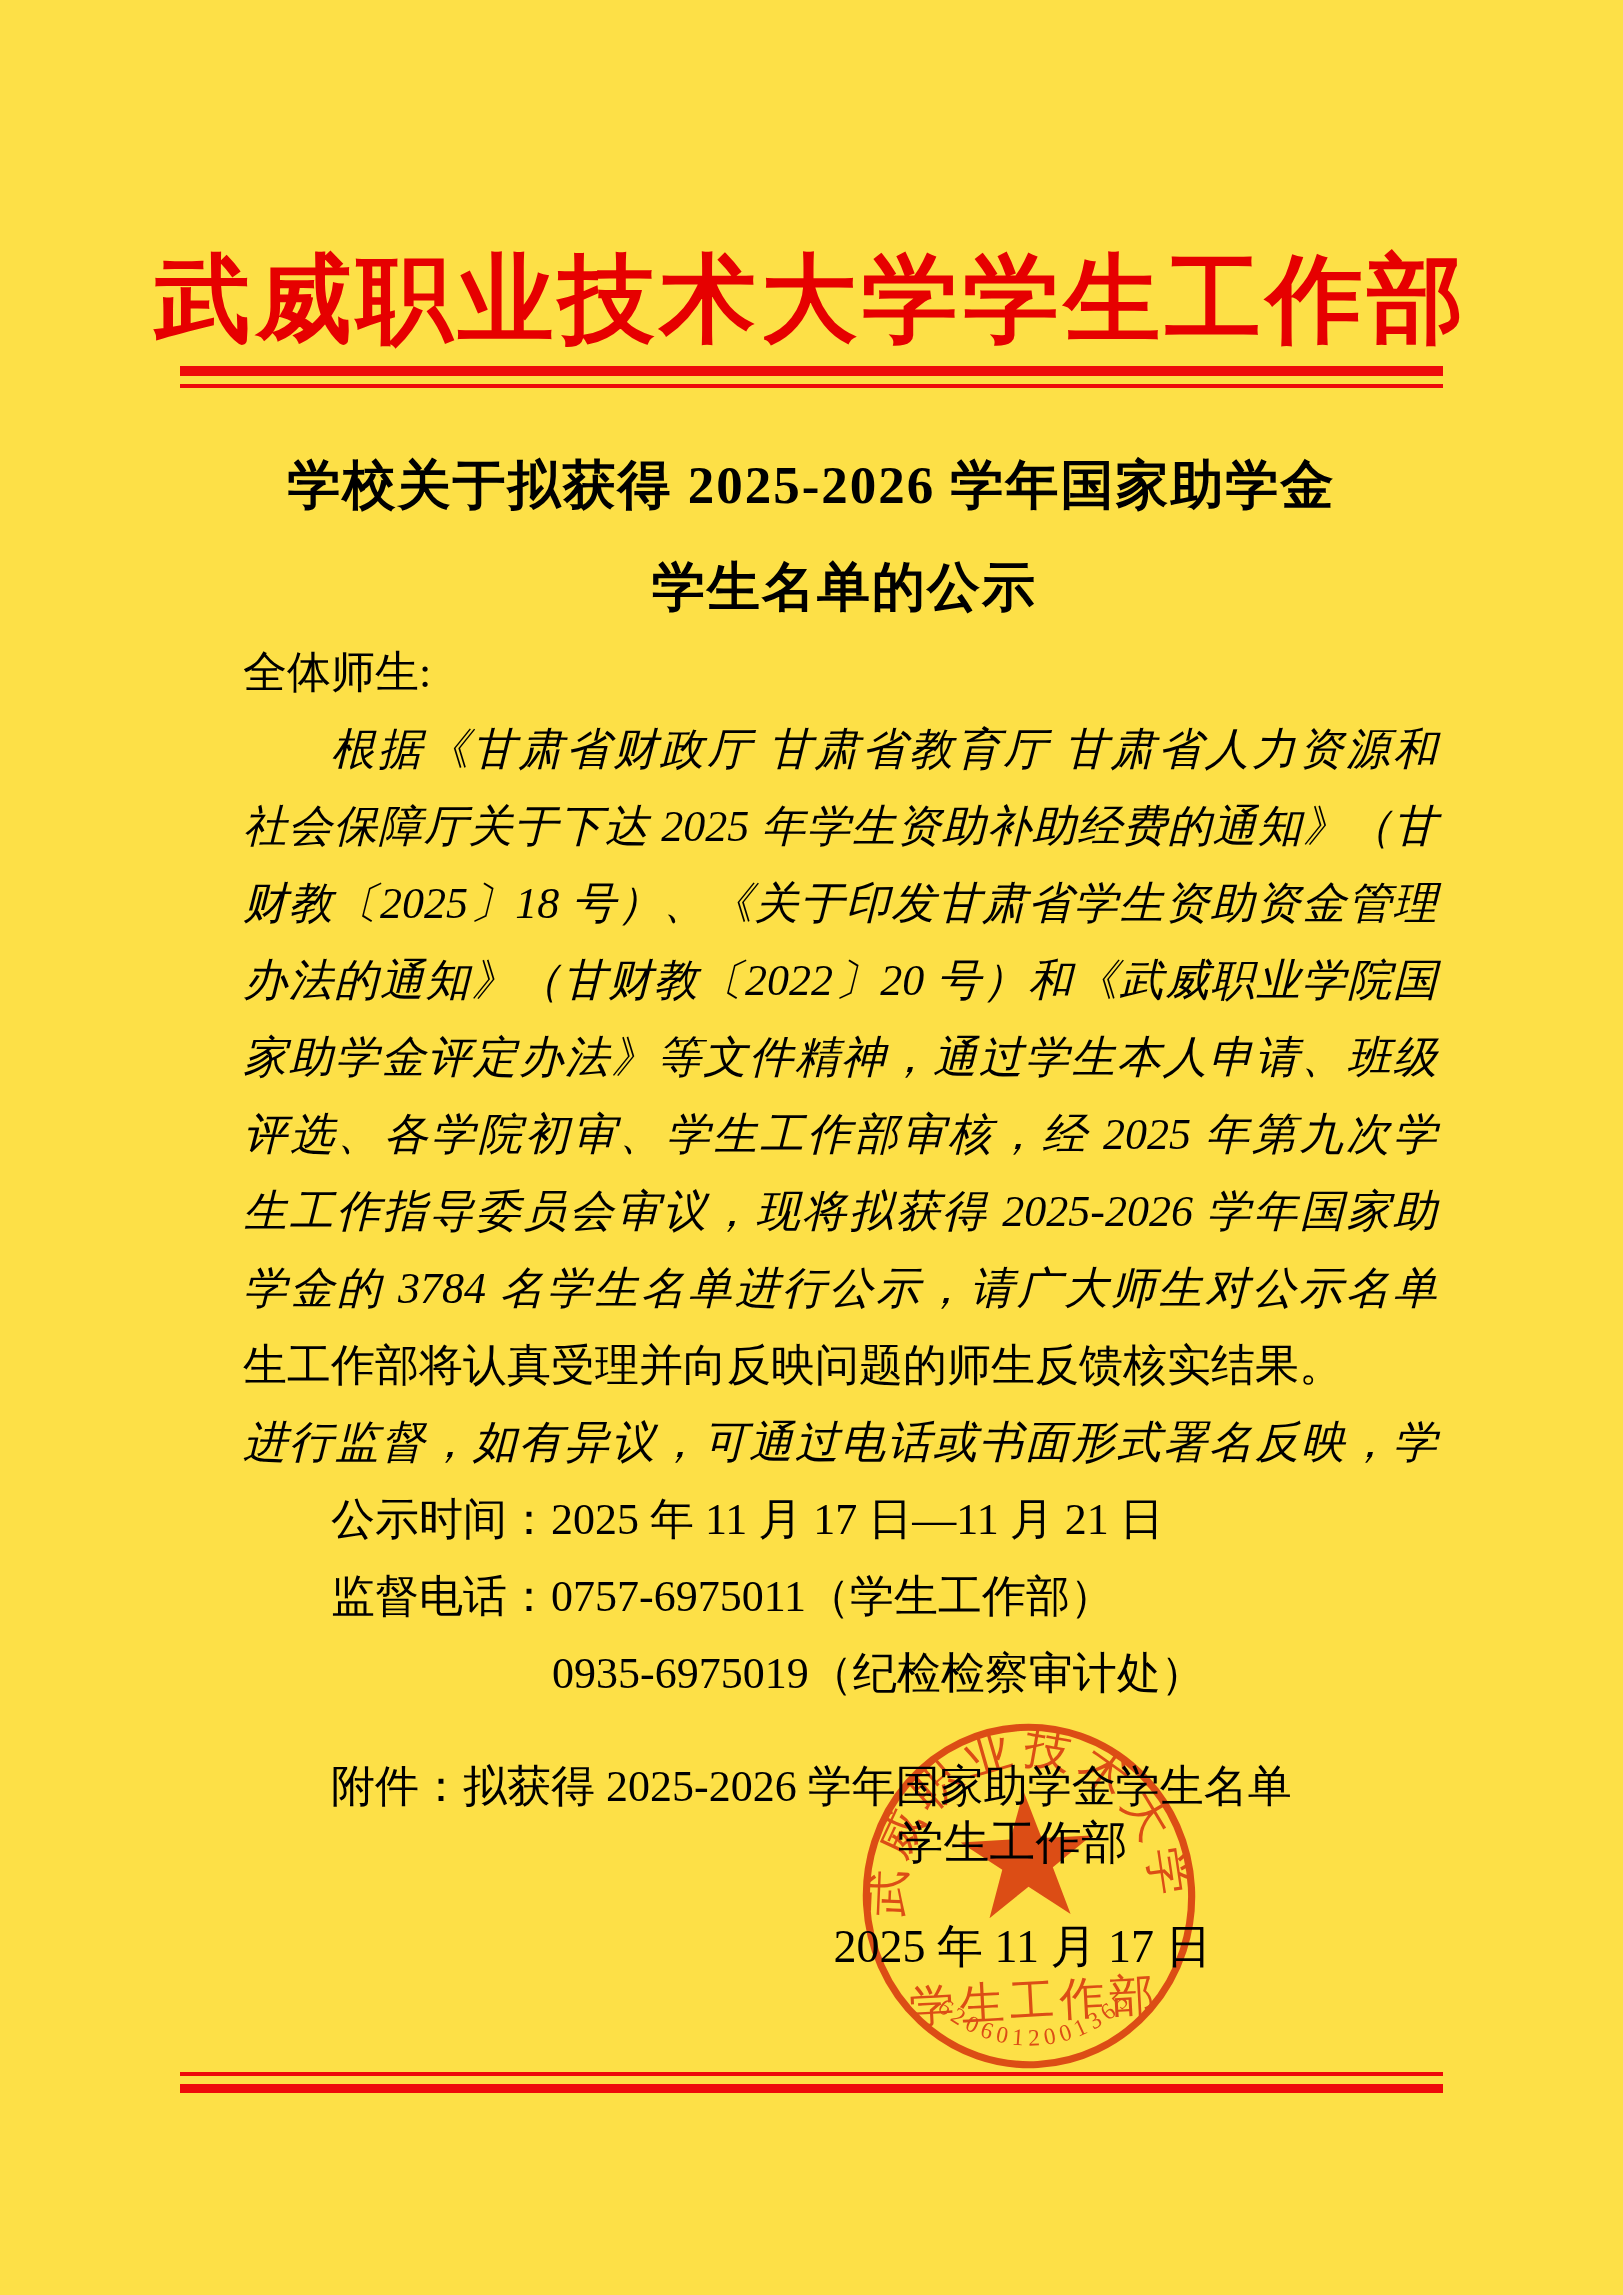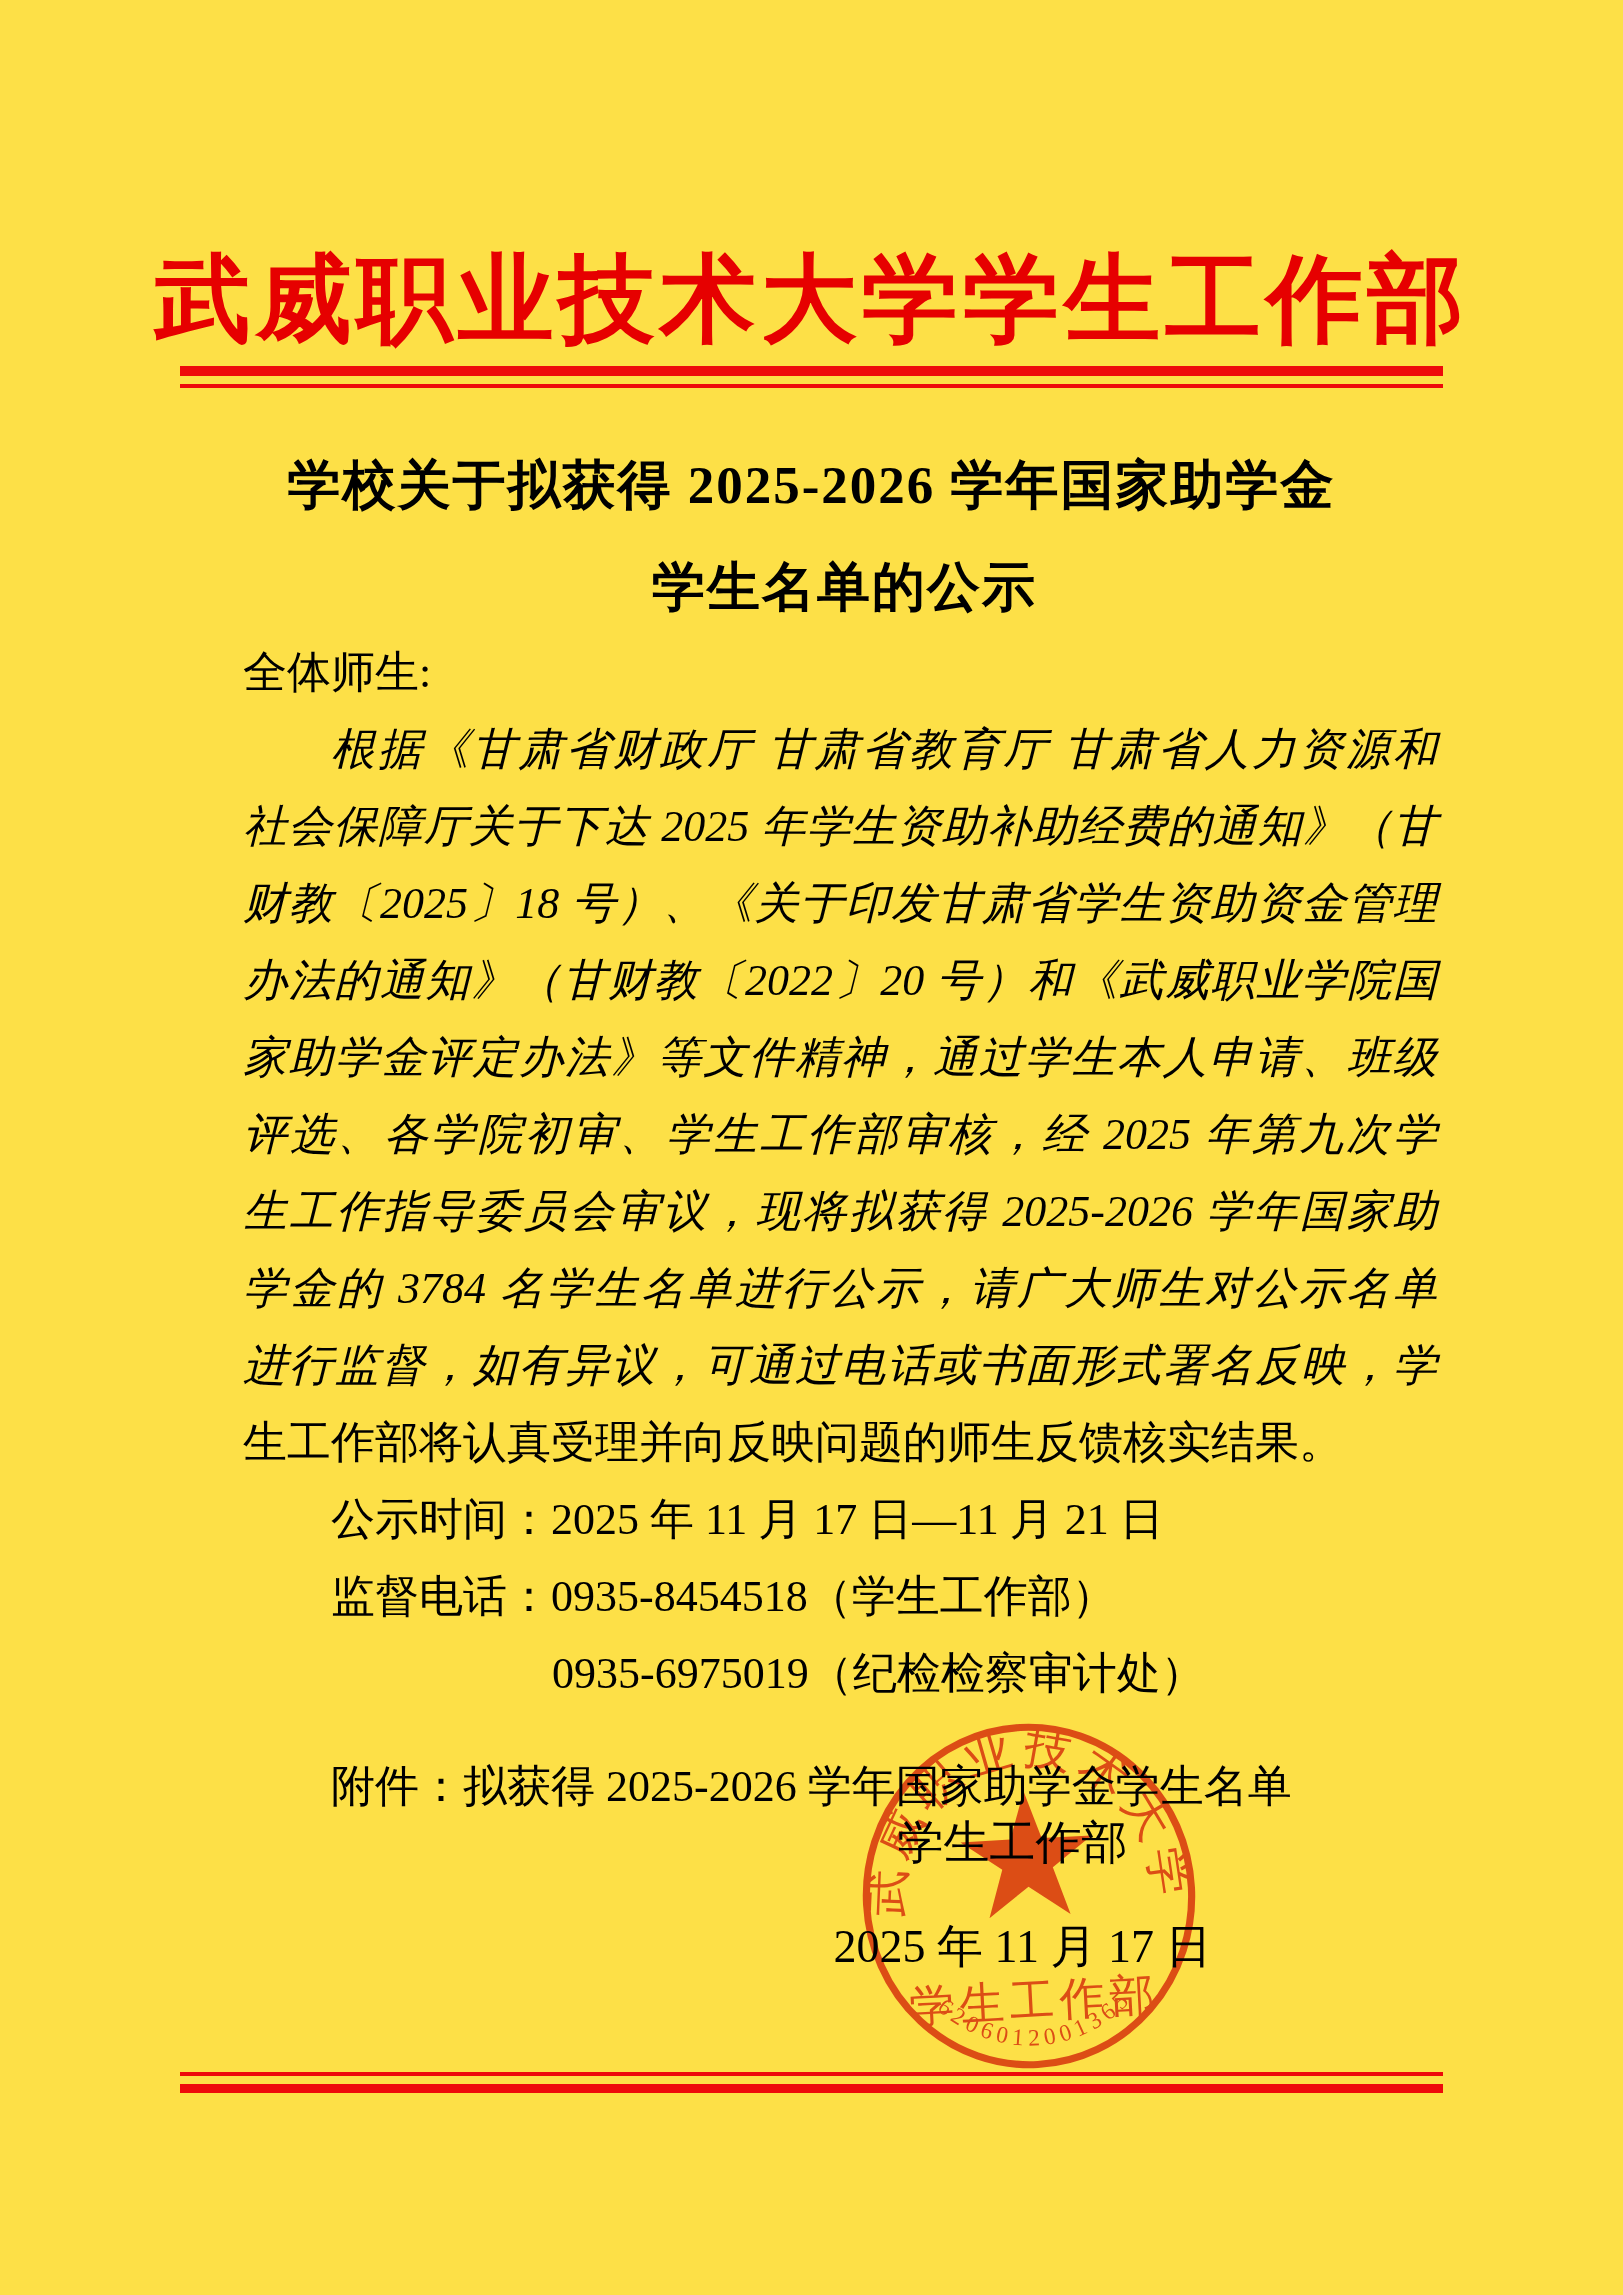--- a/index.html
+++ b/index.html
@@ -68,25 +68,25 @@
     <div class="bline">全体师生:</div>
 
     <div class="bline just ind2">根据《甘肃省财政厅 甘肃省教育厅 甘肃省人力资源和</div>
     <div class="bline just">社会保障厅关于下达 2025 年学生资助补助经费的通知》（甘</div>
     <div class="bline just">财教〔2025〕18 号）、《关于印发甘肃省学生资助资金管理</div>
     <div class="bline just">办法的通知》（甘财教〔2022〕20 号）和《武威职业学院国</div>
     <div class="bline just">家助学金评定办法》等文件精神，通过学生本人申请、班级</div>
     <div class="bline just">评选、各学院初审、学生工作部审核，经 2025 年第九次学</div>
     <div class="bline just">生工作指导委员会审议，现将拟获得 2025-2026 学年国家助</div>
     <div class="bline just">学金的 3784 名学生名单进行公示，请广大师生对公示名单</div>
+    <div class="bline">生工作部将认真受理并向反映问题的师生反馈核实结果。</div>
     <div class="bline just">进行监督，如有异议，可通过电话或书面形式署名反映，学</div>
-    <div class="bline">生工作部将认真受理并向反映问题的师生反馈核实结果。</div>
 
     <div class="bline ind2">公示时间：2025 年 11 月 17 日—11 月 21 日</div>
-    <div class="bline ind2">监督电话：0935-8454518（学生工作部）</div>
+    <div class="bline ind2">监督电话：0757-6975011（学生工作部）</div>
     <div class="bline ind-phone">0935-6975019（纪检检察审计处）</div>
 
     <div class="spacer"></div>
 
     <div class="bline ind2">附件：拟获得 2025-2026 学年国家助学金学生名单</div>
   </div>
 
   <div class="sig-dept">学生工作部</div>
   <div class="sig-date">2025 年 11 月 17 日</div>
 

